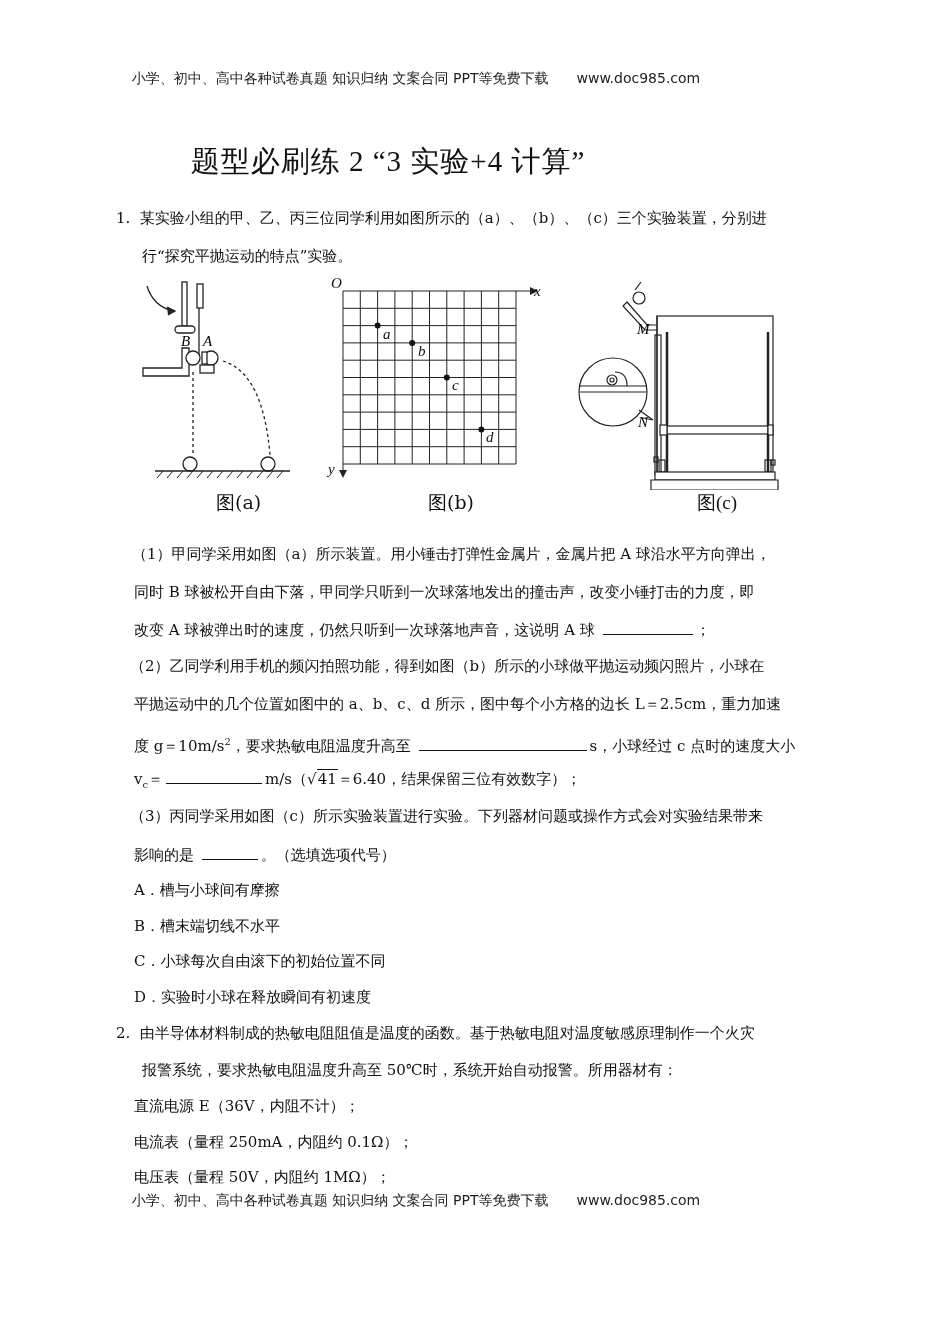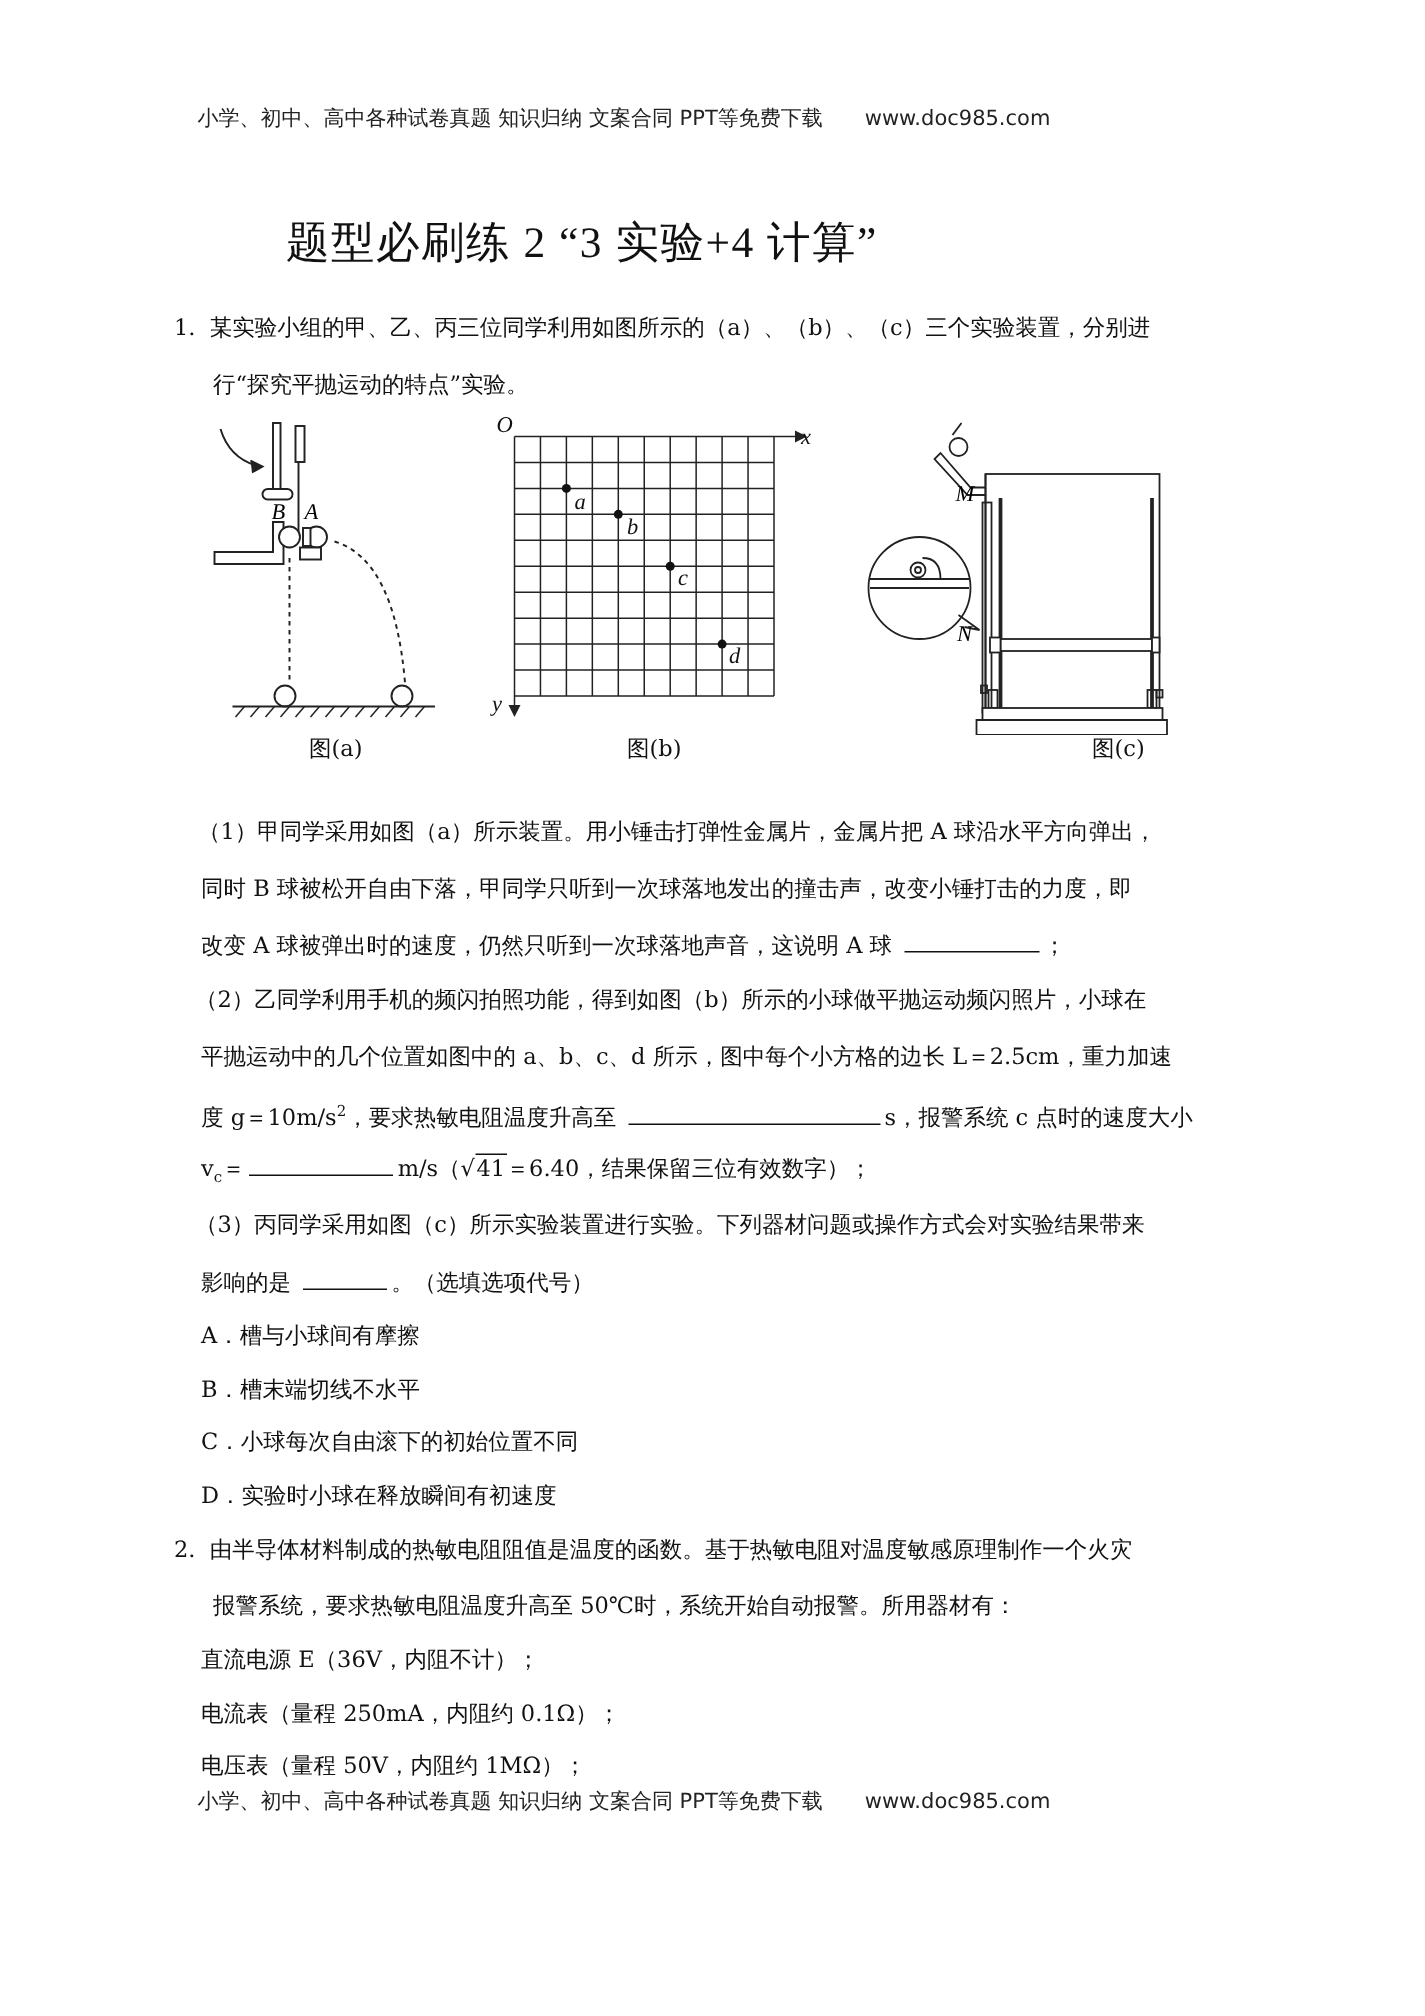--- a/index.html
+++ b/index.html
@@ -10,21 +10,21 @@
   .hdr { top: 70px; }
   .ftr { top: 1192px; }
   .hdr .url, .ftr .url { margin-left: 28px; }
   .title { position: absolute; top: 142px; left: 0; width: 776px; text-align: center;
            font-size: 29px; font-family: "Liberation Serif", "DejaVu Serif", serif; letter-spacing: 1px; }
   .line { position: absolute; font-size: 15px; white-space: nowrap; line-height: 20px; }
   .blank { display: inline-block; border-bottom: 1px solid #111; height: 14px; vertical-align: baseline; margin: 0 3px; }
   sup { font-size: 10px; }
   sub { font-size: 10px; }
   .fig { position: absolute; }
-  .cap { position: absolute; font-size: 15px; }
+  .cap { position: absolute; font-size: 19px; margin-left: 10px; }
   .root { display: inline-block; position: relative; }
   .root .bar { border-top: 1px solid #111; padding: 0 1px; }
 </style>
 </head>
 <body>
 
 <div class="hdr">
   <span>小学、初中、高中各种试卷真题  知识归纳  文案合同  PPT等免费下载</span><span class="url">www.doc985.com</span>
 </div>
 
@@ -159,34 +159,34 @@
     <rect x="84" y="180" width="6" height="12"></rect>
     <rect x="190" y="180" width="6" height="12"></rect>
     <rect x="80" y="192" width="120" height="8" fill="#fff"></rect>
     <path d="M76 200 L203 200 L203 210 L76 210 Z" fill="#fff"></path>
     <rect x="79" y="177" width="4" height="5"></rect>
     <rect x="196" y="180" width="4" height="5"></rect>
   </g>
   <text x="62" y="54" font-size="15" font-style="italic" font-family="Liberation Serif, serif">M</text>
   <text x="63" y="147" font-size="15" font-style="italic" font-family="Liberation Serif, serif">N</text>
 </svg>
-<div class="cap" style="left:728px; top:490px;">图(c)</div>
+<div class="cap" style="left:687px; top:490px;font-family:Liberation Serif, serif;">图(c)</div>
 
 <div class="line" style="left:132px; top:544px;">（1）甲同学采用如图（a）所示装置。用小锤击打弹性金属片，金属片把 A 球沿水平方向弹出，</div>
 <div class="line" style="left:134px; top:582px;">同时 B 球被松开自由下落，甲同学只听到一次球落地发出的撞击声，改变小锤打击的力度，即</div>
 <div class="line" style="left:134px; top:620px;">
   <span>改变 A 球被弹出时的速度，仍然只听到一次球落地声音，这说明 A 球</span>
   <span class="blank" style="width:90px;"></span><span>；</span>
 </div>
 
 <div class="line" style="left:130px; top:656px;">（2）乙同学利用手机的频闪拍照功能，得到如图（b）所示的小球做平抛运动频闪照片，小球在</div>
 <div class="line" style="left:134px; top:694px;text-align:right;">平抛运动中的几个位置如图中的 a、b、c、d 所示，图中每个小方格的边长 L＝2.5cm，重力加速</div>
 <div class="line" style="left:134px; top:732px;">
   <span>度 g＝10m/s</span><sup>2</sup><span>，要求热敏电阻温度升高至</span>
-  <span class="blank" style="width:168px;"></span><span>s，报警系统 c 点时的速度大小</span>
+  <span class="blank" style="width:168px;"></span><span>s，小球经过 c 点时的速度大小</span>
 </div>
 <div class="line" style="left:134px; top:769px;">
   <span>v</span><sub>c</sub><span>＝</span><span class="blank" style="width:96px;"></span><span>m/s（</span><span class="root">√<span class="bar">41</span></span><span>＝6.40，结果保留三位有效数字）；</span>
 </div>
 
 <div class="line" style="left:130px; top:806px;">（3）丙同学采用如图（c）所示实验装置进行实验。下列器材问题或操作方式会对实验结果带来</div>
 <div class="line" style="left:134px; top:845px;">
   <span>影响的是</span>
   <span class="blank" style="width:56px;"></span><span>。（选填选项代号）</span>
 </div>

